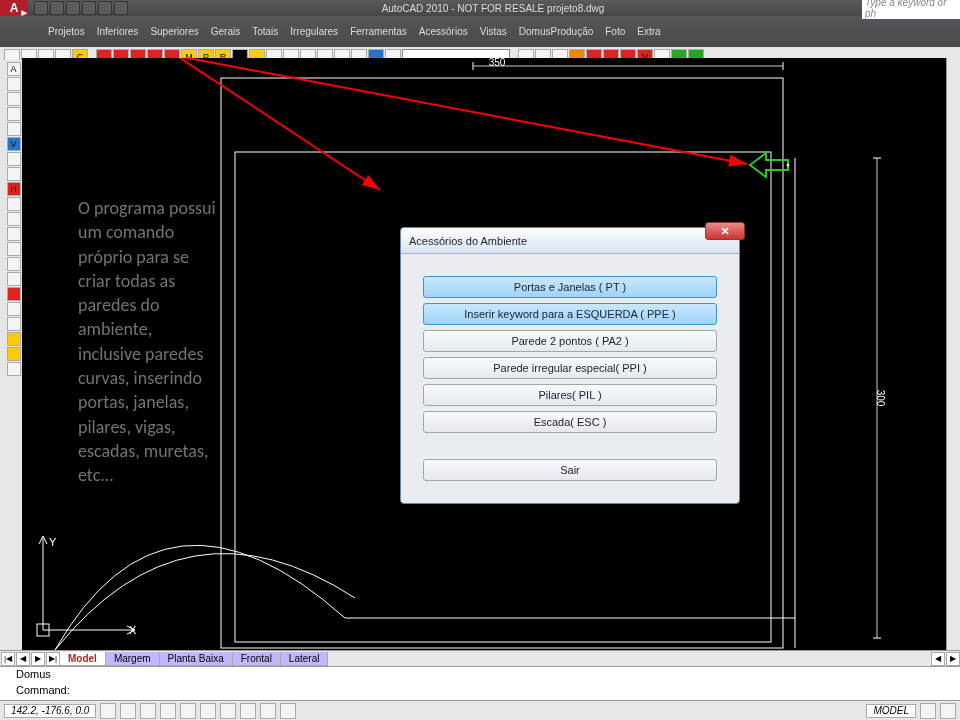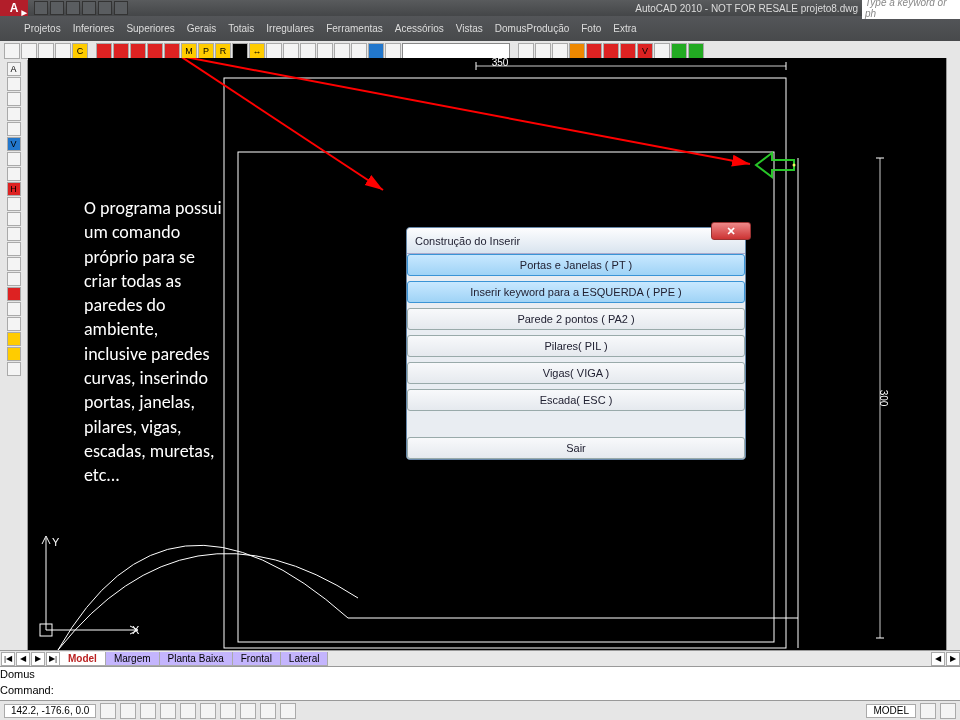--- a/index.html
+++ b/index.html
@@ -4,75 +4,75 @@
 <style>
 * { margin: 0; padding: 0; box-sizing: border-box; font-family: "Segoe UI", Tahoma, sans-serif; }
 body { width: 960px; height: 720px; overflow: hidden; background: #cccccc; position: relative; }
 
 
 .titlebar { height: 16px; background: linear-gradient(#595b5d,#444648); display: flex; align-items: center; font-size: 10px; color: #bbb; }
 .titlebar .logo { width: 28px; height: 16px; background: #b21e2a; color: #fff; display: flex; align-items: center; justify-content: center; font-weight: bold; font-size: 12px; position: relative; }
 .titlebar .logo::after { content: "▶"; color: #fff; font-size: 7px; position: absolute; right: 1px; bottom: -1px; }
 .titlebar .qat { display: flex; gap: 2px; margin-left: 6px; }
 .titlebar .qat .qi { width: 14px; height: 14px; background: #5a5d60; border: 1px solid #333; }
-.titlebar .center { flex: 1; text-align: right; color: #ddd; }
+.titlebar .center { flex: 1; text-align: center; color: #ddd; }
 .titlebar .search { width: 98px; background: #fff; color: #888; font-style: italic; font-size: 10px; padding: 0 3px; }
 
 
-.menubar { height: 25px; background: linear-gradient(#545659,#47494b); display: flex; align-items: center; padding-left: 24px; gap: 12px; font-size: 10px; color: #ddd; }
+.menubar { height: 31px; background: linear-gradient(#545659,#47494b); display: flex; align-items: center; padding-left: 48px; gap: 12px; font-size: 10px; color: #ddd; }
 .menubar span { cursor: pointer; }
 
 
 .toolbars { background: #e6e6e6; border-bottom: 1px solid #999; }
 .toolrow { height: 20px; display: flex; align-items: center; padding: 0 4px; gap: 1px; }
 .tbtn { width: 16px; height: 16px; background: #f4f4f4; border: 1px solid #aaa; display: inline-flex; align-items: center; justify-content: center; font-size: 9px; }
 .tbtn.red { background: #d22; }
 .tbtn.yellow { background: #ffcc00; }
 .tbtn.green { background: #2a2; }
 .tbtn.blue { background: #2277cc; }
 .tbtn.orange { background: #e80; }
 .tbtn.black { background: #000; color: #fff; }
 .tdrop { width: 108px; height: 16px; background: #fff; border: 1px solid #888; }
 
 
 .leftbar { position: absolute; left: 0; top: 60px; width: 28px; height: 590px; background: #e6e6e6; border-right: 1px solid #999; display: flex; flex-direction: column; align-items: center; padding-top: 2px; gap: 1px; }
 .leftbar .tbtn { width: 14px; height: 14px; }
 
 
-.canvas { position: absolute; left: 28px; top: 58px; right: 14px; height: 592px; background: #000; }
+.canvas { position: absolute; left: 22px; top: 58px; right: 14px; height: 592px; background: #000; }
 .right-scroll { position: absolute; right: 0; top: 58px; width: 14px; height: 592px; background: #e6e6e6; border-left: 1px solid #999; }
 
 
 .canvas svg { position: absolute; left: 0; top: 0; width: 100%; height: 100%; }
 
 
-.annotation { position: absolute; left: 56px; top: 138px; width: 140px; color: #ffffff; font-size: 18px; line-height: 1.35; font-family: Calibri, Arial, sans-serif; }
+.annotation { position: absolute; left: 56px; top: 138px; width: 140px; color: #737373; font-size: 18px; line-height: 1.35; font-family: Calibri, Arial, sans-serif; }
 
 
 .dialog { position: absolute; left: 378px; top: 169px; width: 340px; background: #e9edf2; border: 1px solid #6688aa; border-radius: 4px; box-shadow: 2px 2px 6px rgba(0,0,0,0.5); }
 .dialog .titlebar2 { height: 26px; background: linear-gradient(#fdfdfe,#d9e4ef); border-bottom: 1px solid #aac; display: flex; align-items: center; padding: 0 8px; font-size: 11px; color: #223; position: relative; border-radius: 4px 4px 0 0; }
 .dialog .closex { position: absolute; right: -6px; top: -6px; width: 40px; height: 18px; background: linear-gradient(#e88,#c33); border: 1px solid #933; border-radius: 3px; color: #fff; display: flex; align-items: center; justify-content: center; font-size: 11px; font-weight: bold; }
-.dialog .body { padding: 0; display: flex; flex-direction: column; gap: 5px; }
+.dialog .body { padding: 22px; display: flex; flex-direction: column; gap: 5px; }
 .dbtn { height: 22px; background: linear-gradient(#f8f9fb,#e5e9ee); border: 1px solid #9aa; border-radius: 3px; font-size: 11px; color: #223; cursor: pointer; }
 .dbtn.hl { background: linear-gradient(#c8e8ff,#9fd3f6); border: 1px solid #3a94d6; }
 .dbtn-gap { height: 16px; }
 
 
 .sheettabs { position: absolute; left: 0; top: 650px; right: 0; height: 16px; background: #e8e8e8; border-top: 1px solid #999; display: flex; align-items: center; font-size: 10px; }
 .sheettabs .navbtn { width: 14px; height: 14px; border: 1px solid #aaa; background: #fff; margin-left: 1px; display: flex; align-items: center; justify-content: center; font-size: 8px; }
 .sheettabs .tab { padding: 0 8px; border: 1px solid #aaa; border-top: none; background: #c4b5fd; height: 14px; display: flex; align-items: center; margin-left: -1px; }
 .sheettabs .tab.active { background: #fff; color: #b22; font-weight: bold; }
 
 
-.cmdwrap { position: absolute; left: 0; top: 666px; right: 0; height: 34px; background: #fff; border-top: 1px solid #999; font-size: 11px; padding: 1px 0; font-family: "Courier New", monospace; color: #000; }
+.cmdwrap { position: absolute; left: 0; top: 666px; right: 0; height: 34px; background: #fff; border-top: 1px solid #999; font-size: 11px; padding: 1px 16px; font-family: "Courier New", monospace; color: #000; }
 .cmdwrap .row { height: 16px; }
 
 
 .statusbar { position: absolute; left: 0; bottom: 0; right: 0; height: 20px; background: #e6e6e6; border-top: 1px solid #999; display: flex; align-items: center; font-size: 10px; padding: 0 4px; gap: 4px; }
-.statusbar .coords { background: #fff; border: 1px solid #aaa; padding: 0 6px; height: 14px; display: flex; align-items: center; }
+.statusbar .coords { background: #fff; border: 1px solid #aaa; padding: 0 6px; height: 14px; display: flex; align-items: center; font-style: italic; }
 .statusbar .sb { width: 16px; height: 16px; border: 1px solid #aaa; background: #f4f4f4; }
 .statusbar .spacer { flex: 1; }
 
 
 .greenarrow { position: absolute; opacity: 0.95; }
 </style>
 </head>
 <body>
 
 <div class="titlebar">
@@ -213,29 +213,29 @@
 
   <svg class="greenarrow" style="left:726px;top:92px;" width="44" height="30">
     <path d="M 2 15 L 18 3 L 18 10 L 40 10 L 40 20 L 18 20 L 18 27 Z" fill="none" stroke="#2bd12b" stroke-width="2"></path>
     <circle cx="40" cy="15" r="1.5" fill="#ff6"></circle>
   </svg>
 
   <div class="annotation">O programa possui um comando próprio para se criar todas as paredes do ambiente, inclusive paredes curvas, inserindo portas, janelas, pilares, vigas, escadas, muretas, etc...</div>
 
   <div class="dialog">
     <div class="titlebar2">
-      <span>Construção do Inserir</span>
+      <span>Acessórios do Ambiente</span>
       <div class="closex">✕</div>
     </div>
     <div class="body">
       <button class="dbtn hl">Portas e Janelas ( PT )</button>
       <button class="dbtn hl">Inserir keyword para a ESQUERDA ( PPE )</button>
       <button class="dbtn">Parede 2 pontos ( PA2 )</button>
+      <button class="dbtn">Parede irregular especial( PPI )</button>
       <button class="dbtn">Pilares( PIL )</button>
-      <button class="dbtn">Vigas( VIGA )</button>
       <button class="dbtn">Escada( ESC )</button>
       <div class="dbtn-gap"></div>
       <button class="dbtn">Sair</button>
     </div>
   </div>
 </div>
 
 <div class="right-scroll"></div>
 
 <div class="sheettabs">

